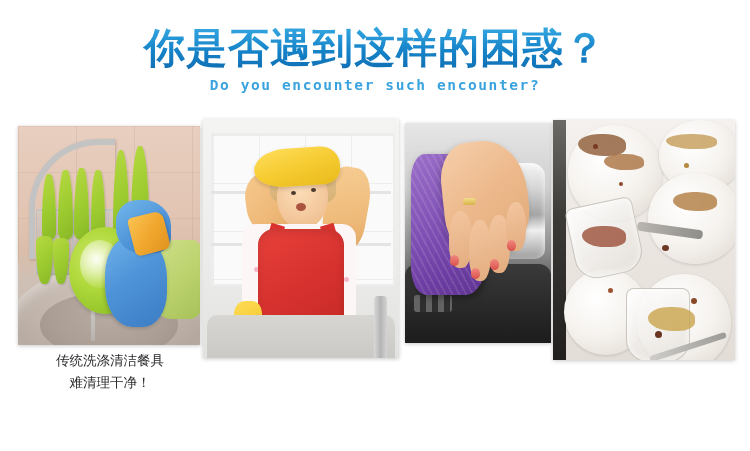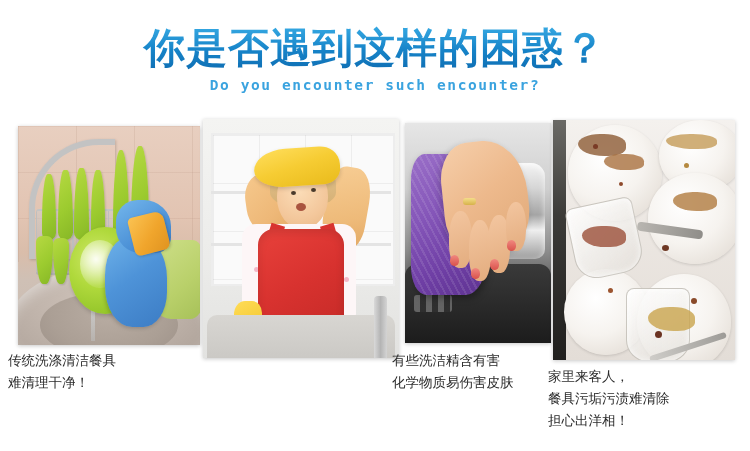--- a/index.html
+++ b/index.html
@@ -72,20 +72,21 @@
 
   
   #panel-1 { left: 18px;  top: 126px; width: 182px; height: 219px; }
   #panel-2 { left: 203px; top: 119px; width: 196px; height: 239px; }
   #panel-3 { left: 405px; top: 123px; width: 146px; height: 220px; }
   #panel-4 { left: 553px; top: 120px; width: 182px; height: 240px; }
 
   
   .caption {
     position: absolute;
+    text-align: center;
     color: #2b2b2b;
     font-size: 13.5px;
     line-height: 1.62;
     font-family: "DejaVu Sans", "Liberation Sans", sans-serif;
     white-space: pre-line;
   }
   #caption-1 { left: 8px;   top: 350px; width: 204px; }
   #caption-2 { left: 196px; top: 366px; width: 212px; }
   #caption-3 { left: 392px; top: 350px; width: 176px; }
   #caption-4 { left: 548px; top: 366px; width: 196px; }
@@ -435,22 +436,20 @@
       <div class="p3-finger" style="left:44%; top:44%; width:15%; height:28%;"></div>
       <div class="p3-finger" style="left:57%; top:42%; width:15%; height:26%;"></div>
       <div class="p3-finger" style="left:69%; top:36%; width:14%; height:22%;"></div>
       <div class="p3-nail" style="left:31%; top:60%;"></div>
       <div class="p3-nail" style="left:45%; top:66%;"></div>
       <div class="p3-nail" style="left:58%; top:62%;"></div>
       <div class="p3-nail" style="left:70%; top:53%;"></div>
       <div class="p3-ring"></div>
     </div>
   </div>
-  <div class="caption" id="caption-3">有些洗洁精含有害
-化学物质易伤害皮肤</div>
 
   <div class="panel" id="panel-4">
     <div class="photo">
       <div class="p4-bg"></div>
       <div class="p4-strip"></div>
       <div class="p4-dish" style="left:8%;  top:2%;  width:52%; height:40%;"></div>
       <div class="p4-dish" style="left:58%; top:0%;  width:46%; height:30%;"></div>
       <div class="p4-dish" style="left:52%; top:22%; width:52%; height:38%;"></div>
       <div class="p4-dish" style="left:6%;  top:62%; width:46%; height:36%;"></div>
       <div class="p4-dish" style="left:46%; top:64%; width:52%; height:40%;"></div>
@@ -466,17 +465,14 @@
       <div class="p4-stain" style="left:36%; top:26%; width:4px;  height:4px; background:#8e4a2c;"></div>
       <div class="p4-stain" style="left:72%; top:18%; width:5px;  height:5px; background:#b5893f;"></div>
       <div class="p4-stain" style="left:60%; top:52%; width:7px;  height:6px; background:#6e3824;"></div>
       <div class="p4-stain" style="left:30%; top:70%; width:5px;  height:5px; background:#9c5530;"></div>
       <div class="p4-stain" style="left:76%; top:74%; width:6px;  height:6px; background:#8a4a2a;"></div>
       <div class="p4-stain" style="left:56%; top:88%; width:7px;  height:7px; background:#6b3322;"></div>
       <div class="p4-utensil"></div>
       <div class="p4-fork"></div>
     </div>
   </div>
-  <div class="caption" id="caption-4">家里来客人，
-餐具污垢污渍难清除
-担心出洋相！</div>
 
 </div>
 
 </body></html>

